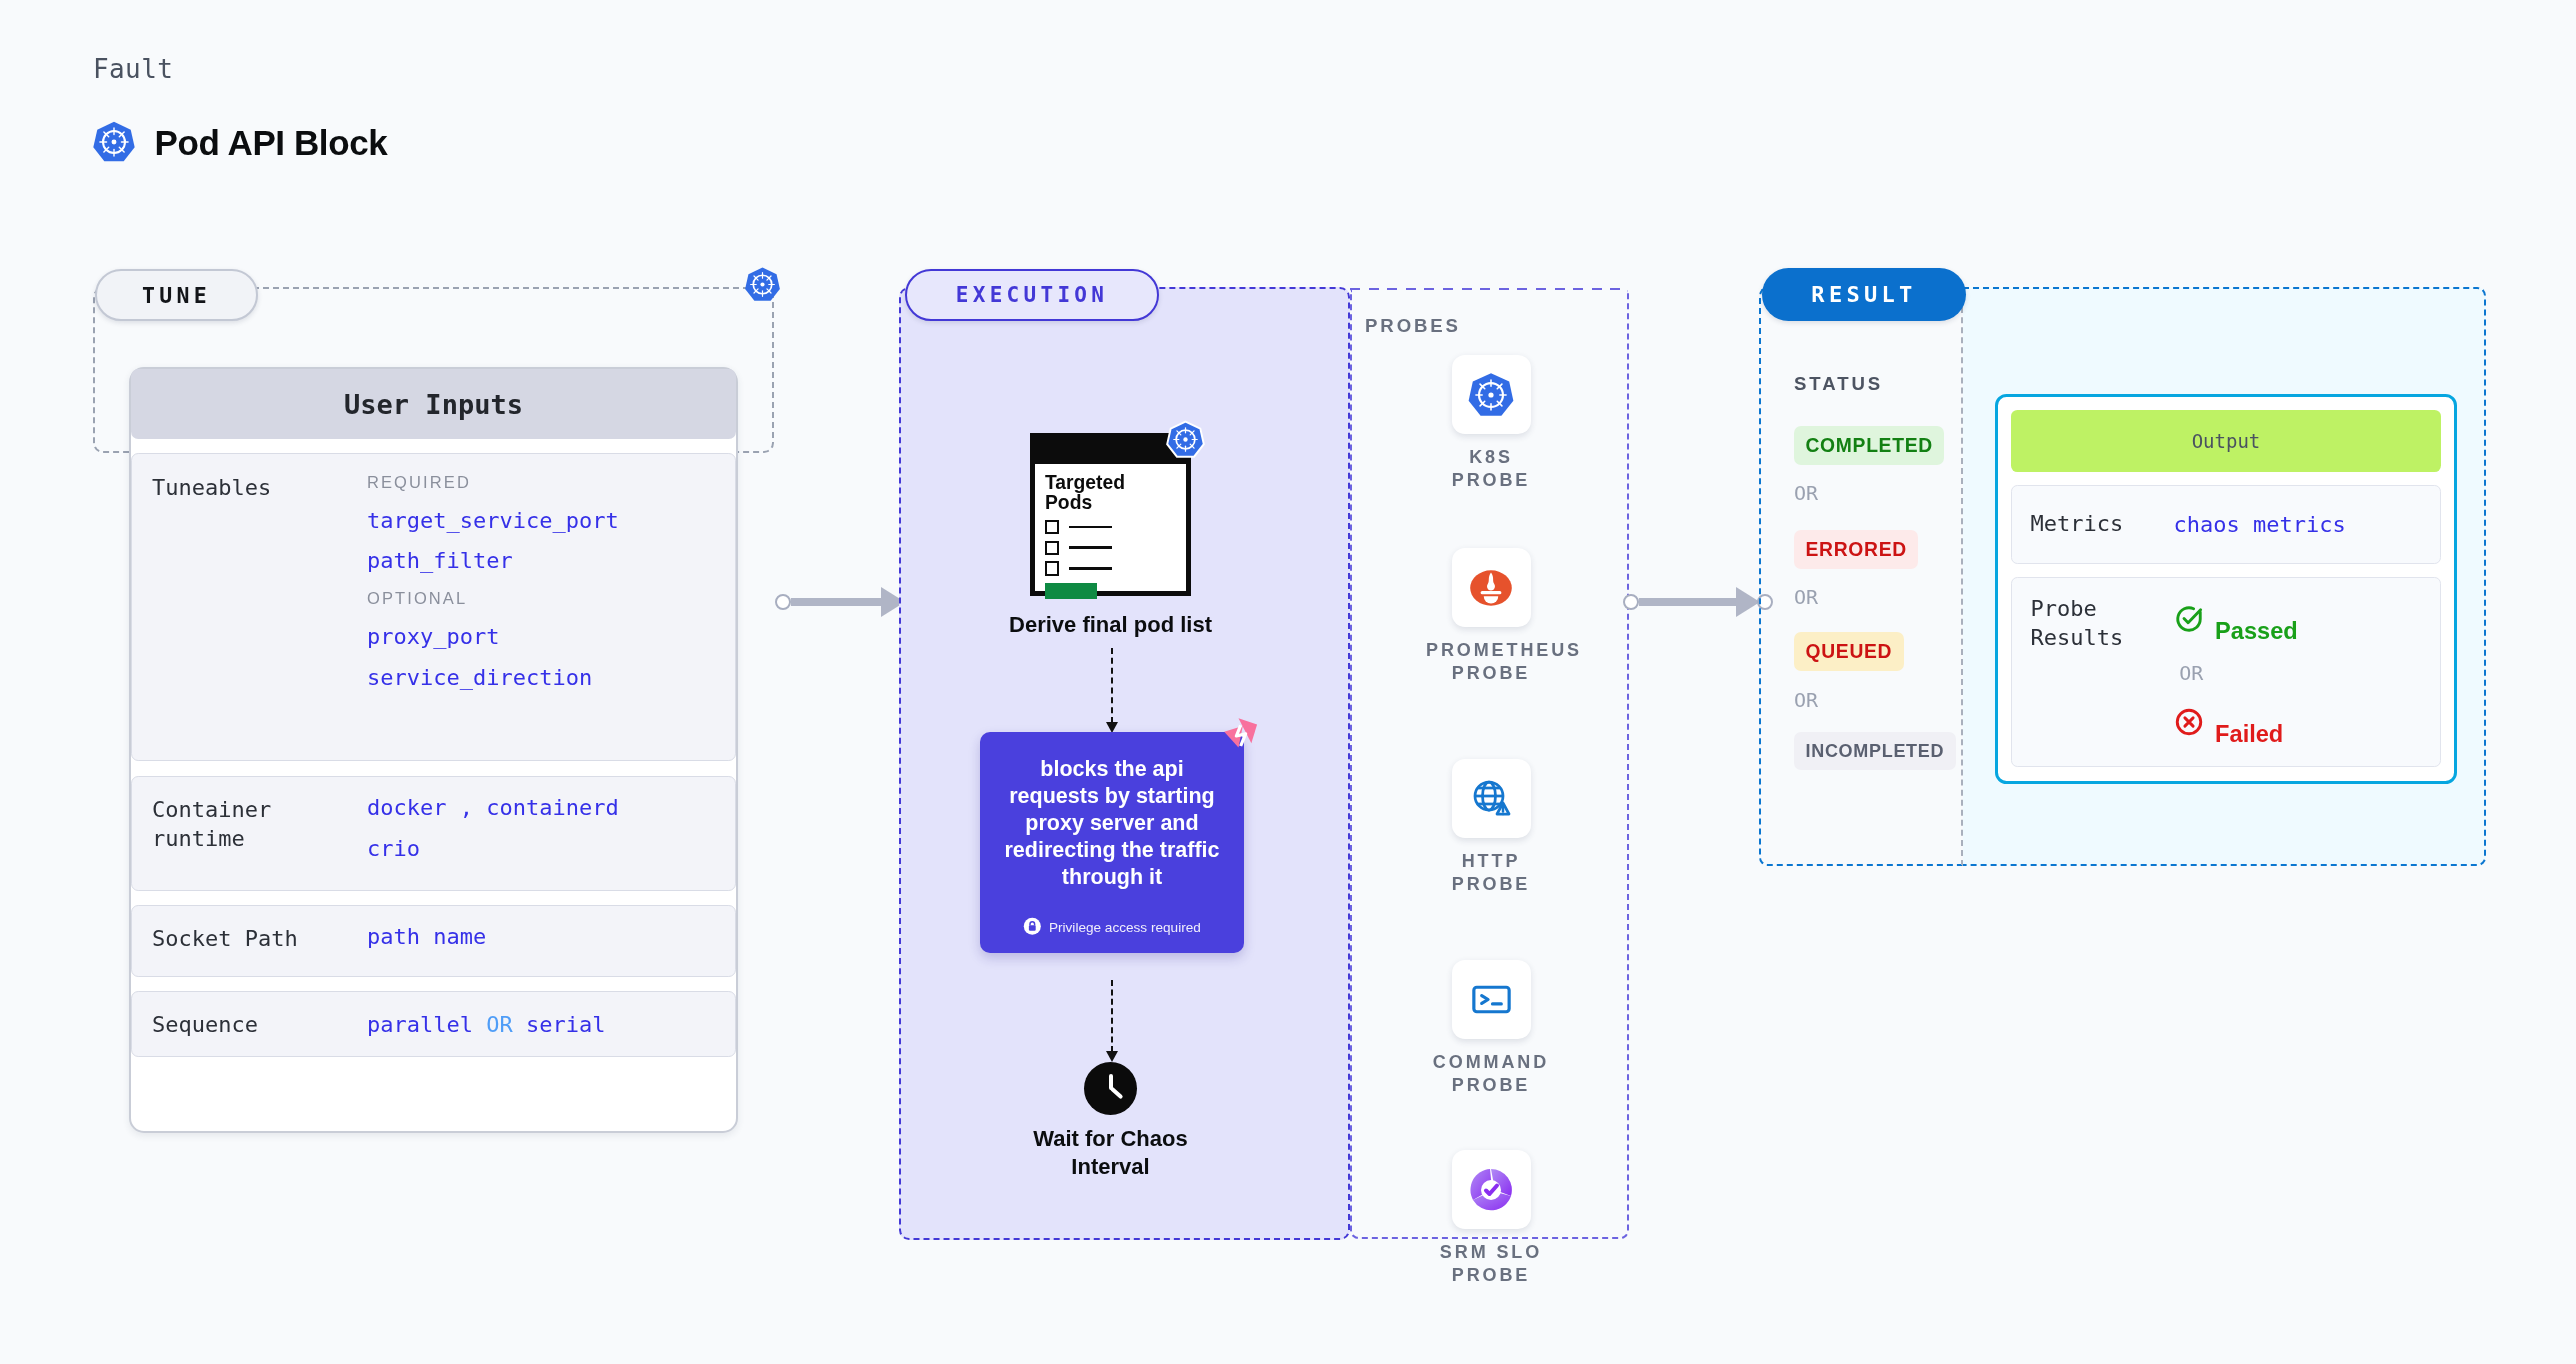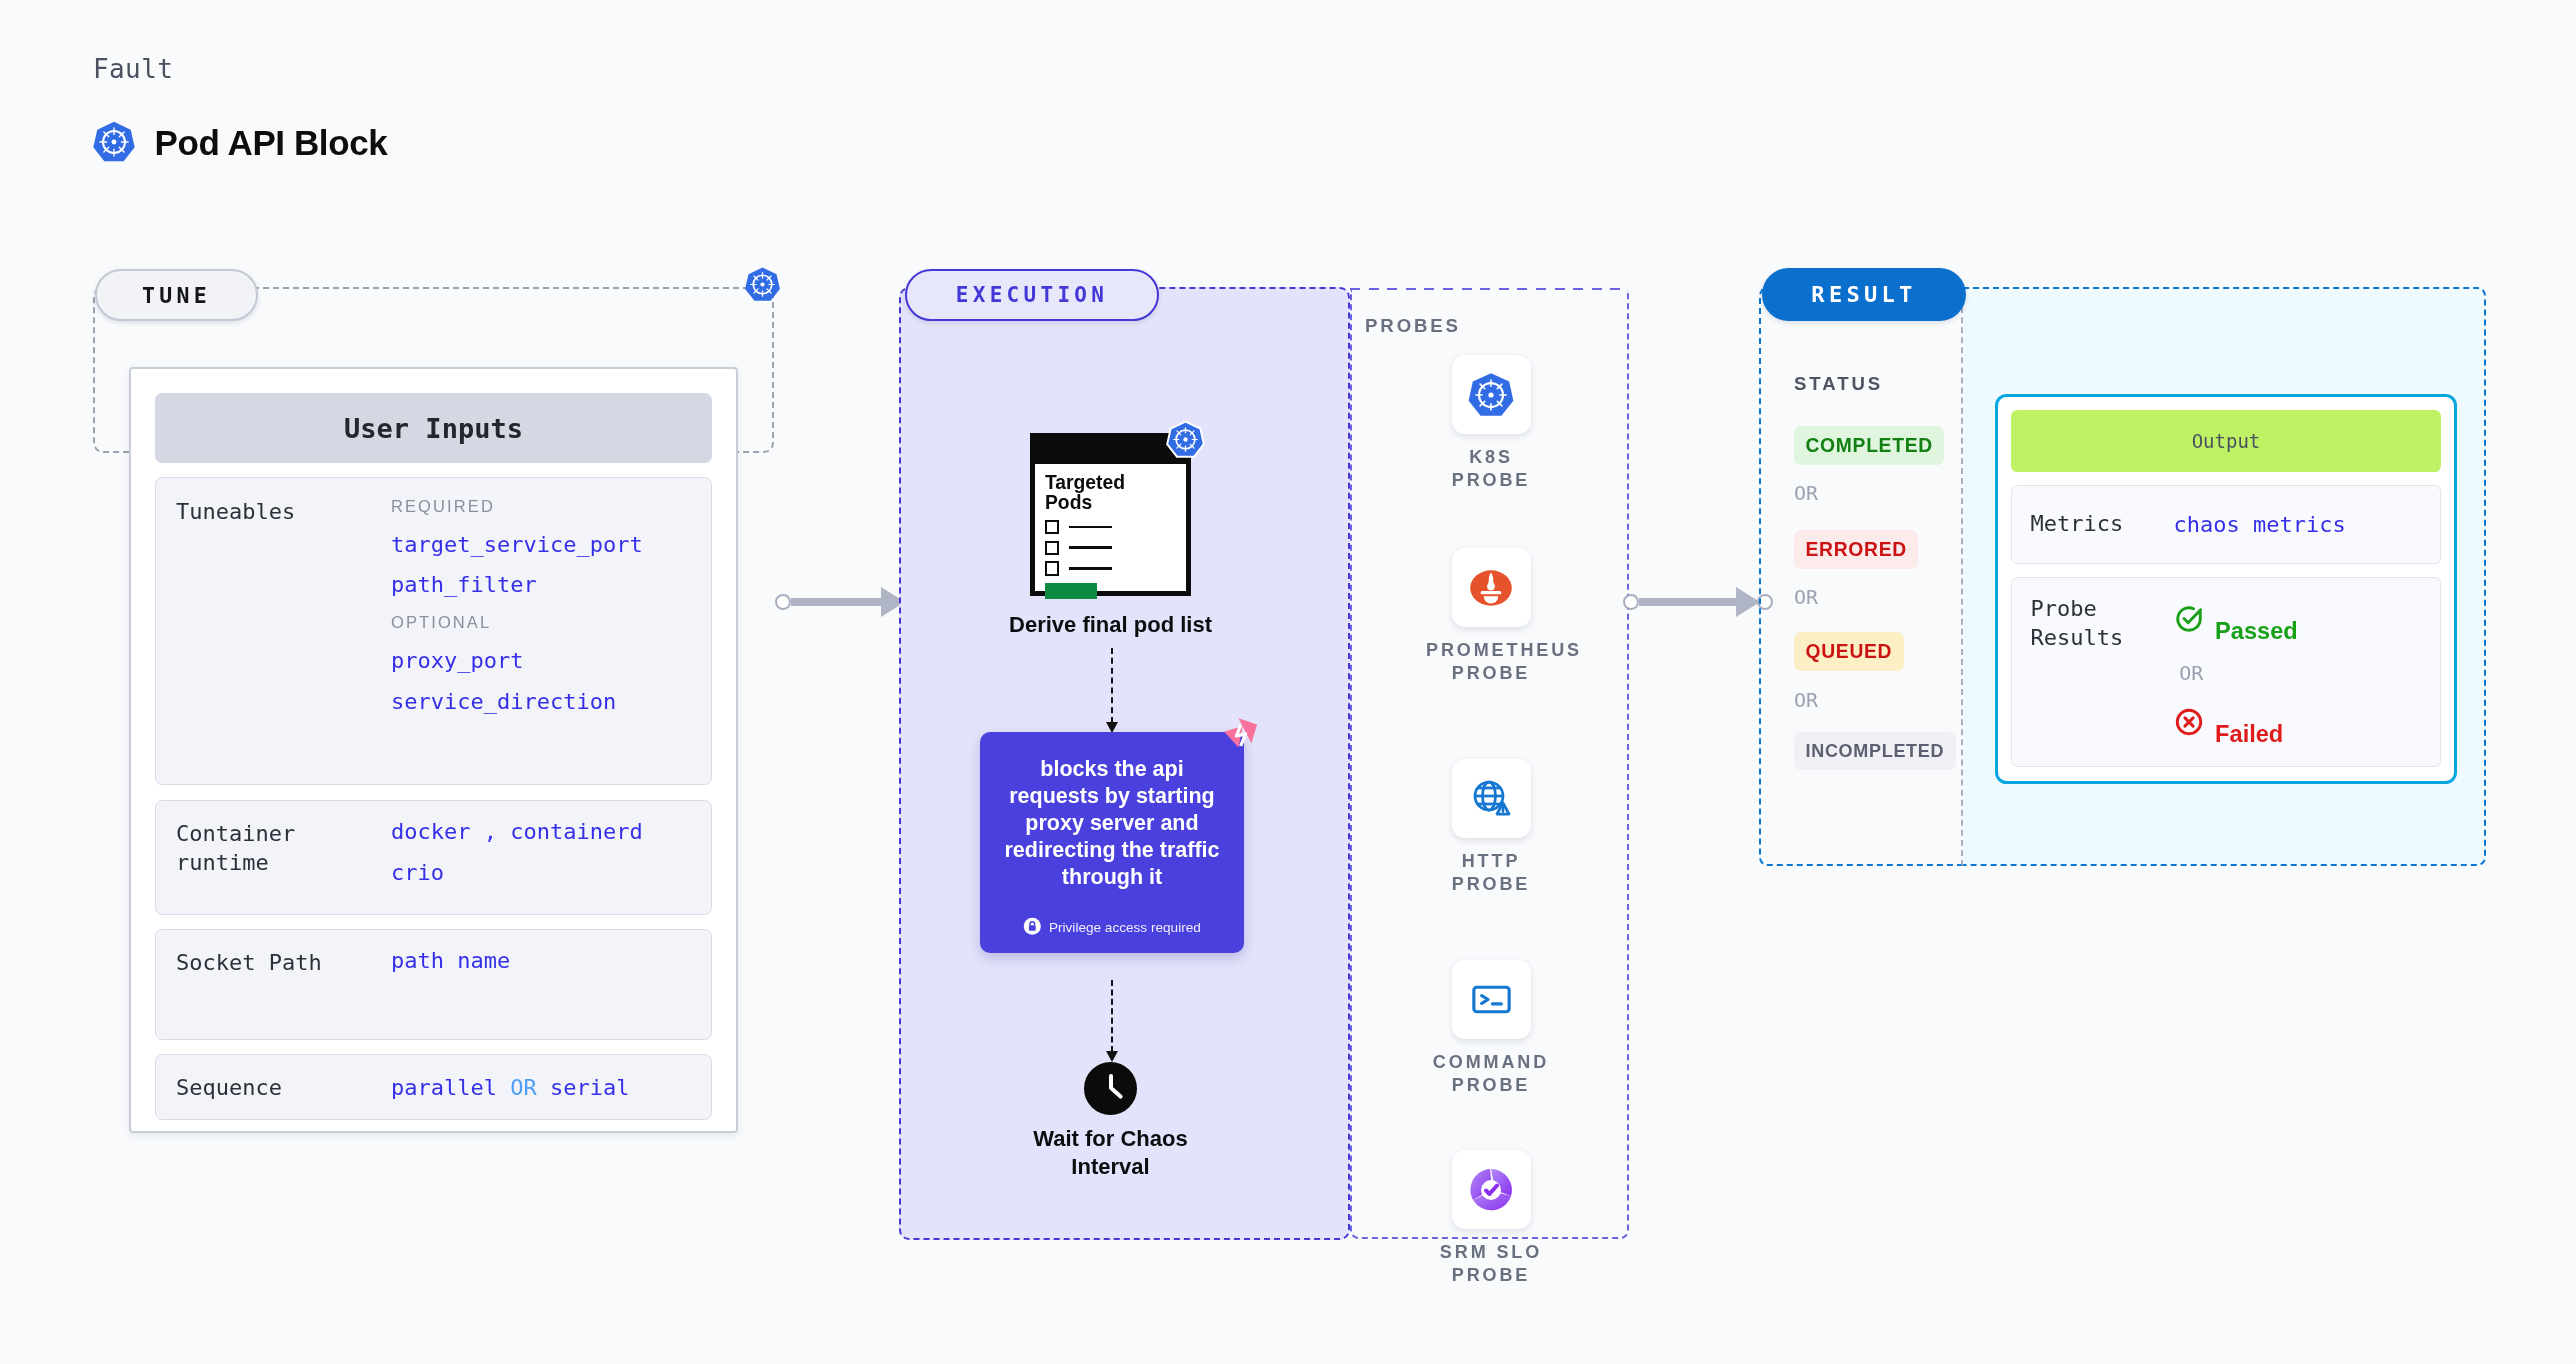--- a/index.html
+++ b/index.html
@@ -37,23 +37,23 @@
   }
   #tune-pill {
     left: 95px; top: 269px; width: 163px; height: 52px;
     background: #f1f3f7; border: 2.1px solid #c3c8d4; color: #131519;
     font-size: 21.5px; letter-spacing: 4.3px;
   }
 
   
   .uic {
     position: absolute; left: 129px; top: 367px; width: 609px; height: 766px;
-    background: #ffffff; border: 2.1px solid #c9cdd7; border-radius: 4px;
+    background: #ffffff; border: 2.1px solid #c9cdd7; border-radius: 15px;
     box-shadow: 0 2.9px 7.2px rgba(40,50,80,.09);
-    padding: 24px;
+    padding: 0;
   }
   .uic-title {
     height: 70px; background: #d5d7e3; border-radius: 7.2px;
     display: flex; align-items: center; justify-content: center;
     font-family: "DejaVu Sans Mono", monospace;
     font-size: 27px; font-weight: 700; color: #23262c;
   }
   .uic-sec {
     margin-top: 14.3px; background: #f3f4f9; border: 1.4px solid #d9dce6;
     border-radius: 7.2px; padding: 18.6px 20px;
@@ -304,21 +304,21 @@
       <div class="uic-v">
         <div>
           <span class="mono-blue">docker</span>
           <span class="mono-blue">,</span>
           <span class="mono-blue">containerd</span>
         </div>
         <div class="vrow mono-blue">crio</div>
       </div>
     </div>
 
-    <div class="uic-sec" style="height:111px">
+    <div class="uic-sec" style="height:72px">
       <div class="uic-k">Socket Path</div>
       <div class="uic-v mono-blue">path name</div>
     </div>
 
     <div class="uic-sec" style="height:66px;align-items:center">
       <div class="uic-k">Sequence</div>
       <div class="uic-v">
         <span class="mono-blue">parallel</span>
         <span class="mono-lblue">OR</span>
         <span class="mono-blue">serial</span>

